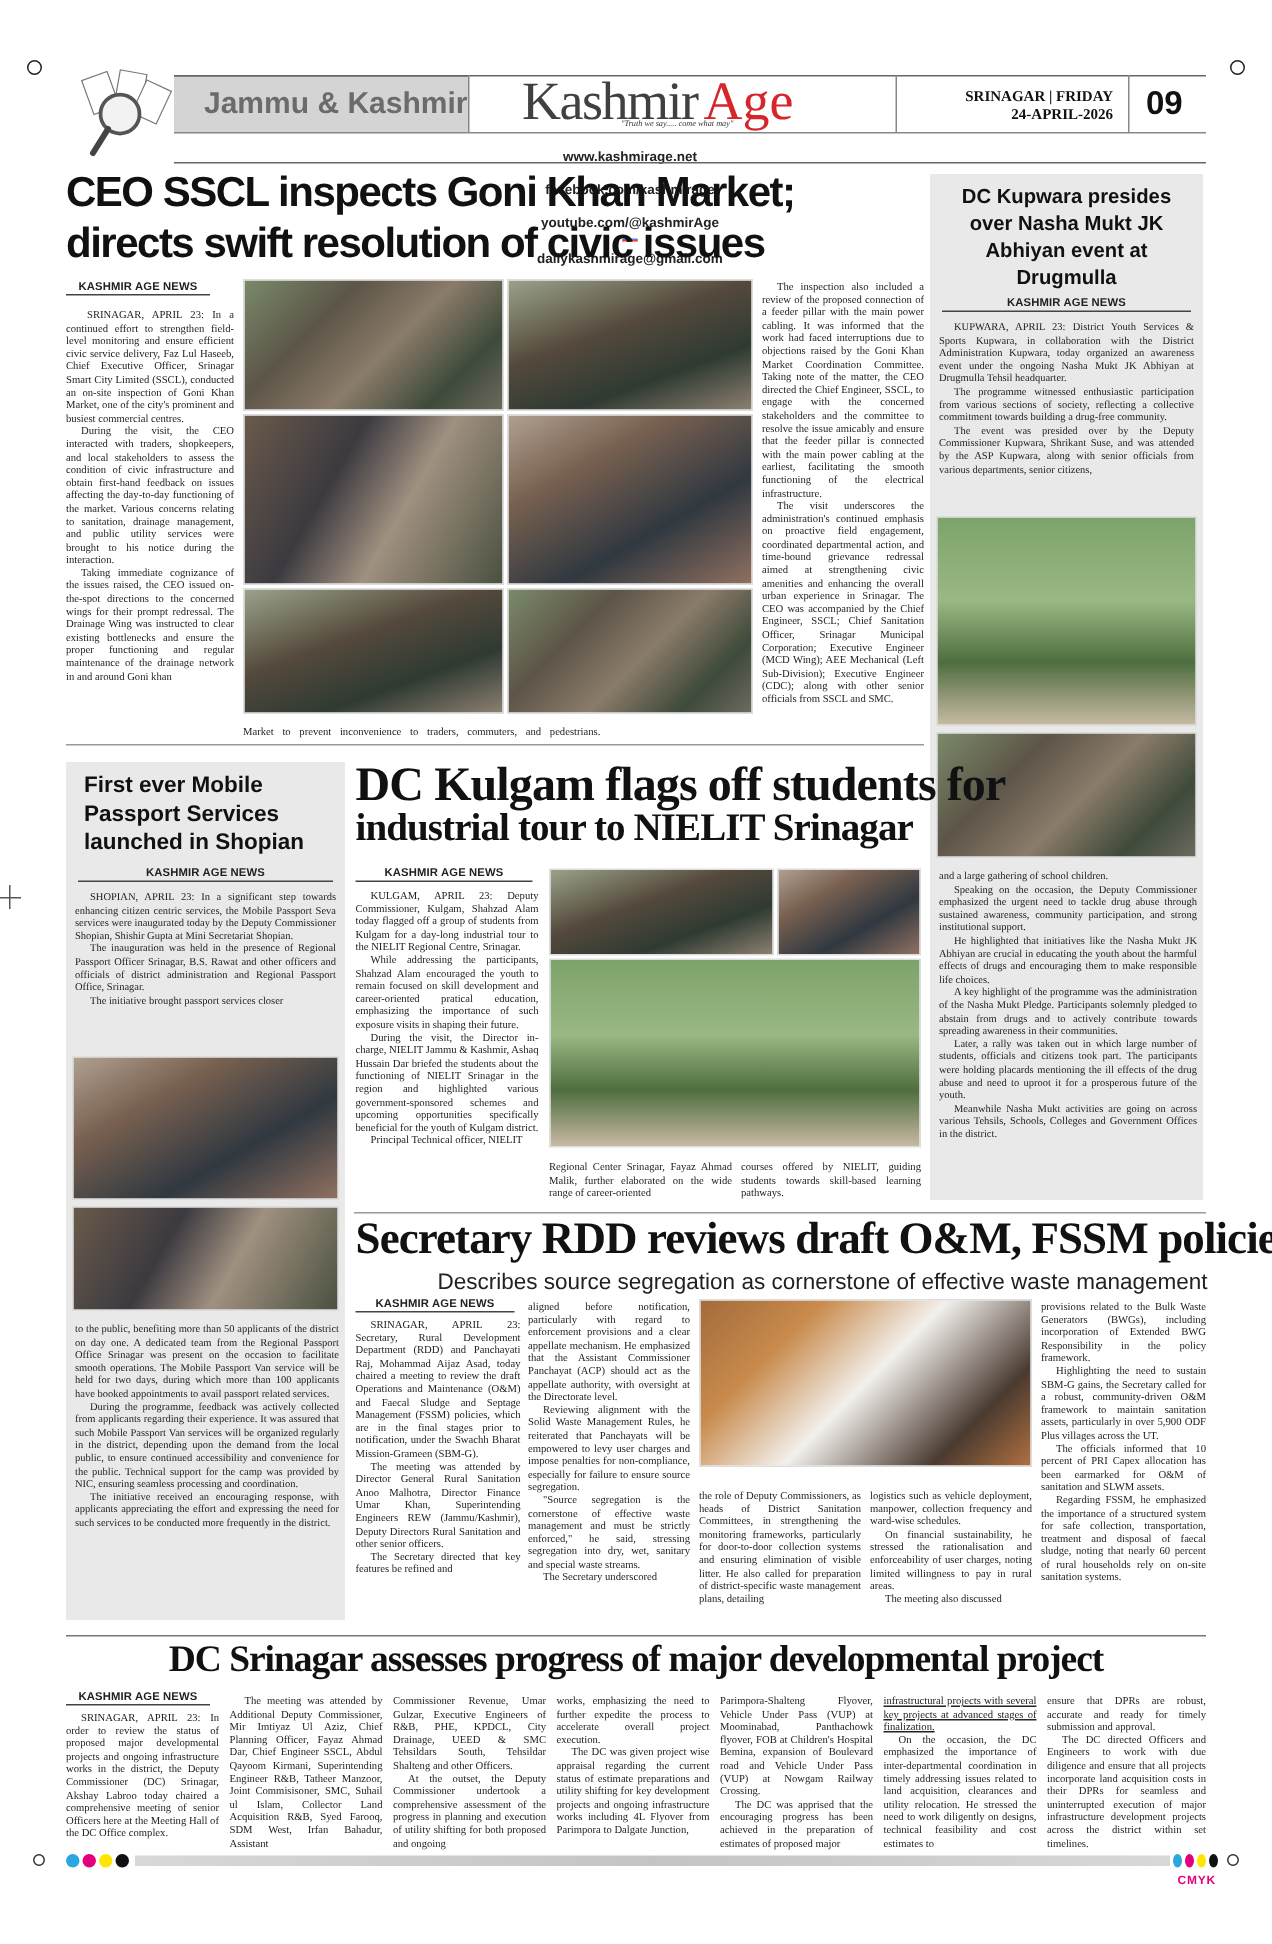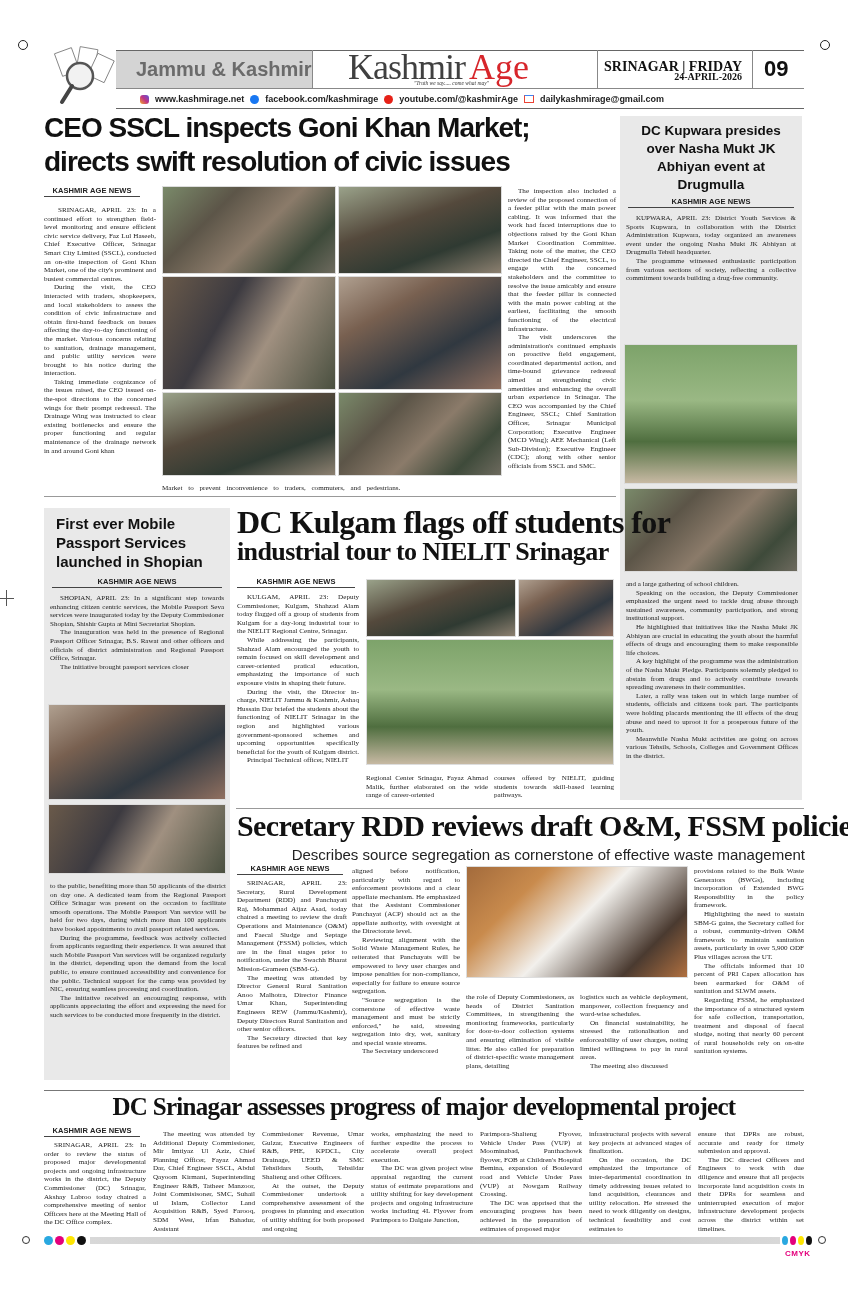--- a/index.html
+++ b/index.html
@@ -41,27 +41,27 @@
   <div class="abs" style="left:116px;top:50px;width:196px;height:38px;background:#d4d4d4;border-top:1px solid #666;"></div>
   <div class="abs hl-sans" style="left:136px;top:58px;font-size:20px;color:#6b6b6b;">Jammu &amp; Kashmir</div>
   <div class="abs" style="left:116px;top:50px;width:688px;height:1px;background:#666;"></div>
   <div class="abs" style="left:312px;top:50px;width:1px;height:38px;background:#888;"></div>
   <div class="abs" style="left:348px;top:46px;width:230px;height:44px;">
     <span class="hl-serif" style="font-size:36px;font-weight:normal;color:#404040;letter-spacing:-1px;">Kashmir</span>
     <span style="font-family:'Liberation Serif',serif;font-size:36px;color:#d7262b;">Age</span>
   </div>
   <div class="abs" style="left:414px;top:80px;font-size:5.5px;font-style:italic;color:#333;">"Truth we say..... come what may"</div>
   <div class="abs" style="left:597px;top:50px;width:1px;height:38px;background:#888;"></div>
-  <div class="abs hl-serif" style="left:604px;top:59px;width:138px;font-size:14px;text-align:right;">SRINAGAR | FRIDAY</div>
+  <div class="abs hl-serif" style="left:604px;top:59px;width:138px;font-size:10px;text-align:right;">SRINAGAR | FRIDAY</div>
   <div class="abs hl-serif" style="left:604px;top:71px;width:138px;font-size:10px;text-align:right;">24-APRIL-2026</div>
   <div class="abs" style="left:752px;top:50px;width:1px;height:38px;background:#888;"></div>
   <div class="abs hl-sans" style="left:764px;top:56px;font-size:22px;">09</div>
   <div class="abs" style="left:116px;top:88px;width:688px;height:1px;background:#888;"></div>
 
-  <div class="abs" style="left:140px;top:93px;width:560px;height:12px;display:flex;align-items:center;gap:6px;font-family:'Liberation Sans',sans-serif;font-weight:bold;font-size:9px;color:#222;">
+  <div class="abs" style="left:140px;top:93px;width:560px;height:12px;display:flex;align-items:center;gap:6px;font-family:'Liberation Sans',sans-serif;font-weight:bold;font-size:9px;color:#222;flex-direction:column;">
     <span style="display:inline-block;width:9px;height:9px;border-radius:3px;background:linear-gradient(45deg,#f5a623,#c13584,#5851db);"></span>
     <span>www.kashmirage.net</span>
     <span style="display:inline-block;width:9px;height:9px;border-radius:50%;background:#1877f2;"></span>
     <span>facebook.com/kashmirage</span>
     <span style="display:inline-block;width:9px;height:9px;border-radius:50%;background:#e62117;"></span>
     <span>youtube.com/@kashmirAge</span>
     <span style="display:inline-block;width:10px;height:8px;border:1.5px solid #ea4335;border-top-color:#4285f4;"></span>
     <span>dailykashmirage@gmail.com</span>
   </div>
   <div class="abs" style="left:116px;top:108px;width:688px;height:1px;background:#666;"></div>
@@ -88,20 +88,21 @@
     <p>The visit underscores the administration's continued emphasis on proactive field engagement, coordinated departmental action, and time-bound grievance redressal aimed at strengthening civic amenities and enhancing the overall urban experience in Srinagar. The CEO was accompanied by the Chief Engineer, SSCL; Chief Sanitation Officer, Srinagar Municipal Corporation; Executive Engineer (MCD Wing); AEE Mechanical (Left Sub-Division); Executive Engineer (CDC); along with other senior officials from SSCL and SMC.</p>
   </div>
 </article>
 
 <aside class="abs grey-box" style="left:620px;top:116px;width:182px;height:684px;">
   <h2 class="hl-sans" style="padding:6px 12px 0;font-size:13.5px;line-height:18px;text-align:center;font-weight:bold;">DC Kupwara presides over Nasha Mukt JK Abhiyan event at Drugmulla</h2>
   <div class="byline" style="margin:3px 8px 6px;">KASHMIR AGE NEWS</div>
   <div class="body-text" style="padding:0 6px;font-size:7px;">
     <p>KUPWARA, APRIL 23: District Youth Services &amp; Sports Kupwara, in collaboration with the District Administration Kupwara, today organized an awareness event under the ongoing Nasha Mukt JK Abhiyan at Drugmulla Tehsil headquarter.</p>
     <p>The programme witnessed enthusiastic participation from various sections of society, reflecting a collective commitment towards building a drug-free community.</p>
+    <p>The event was presided over by the Deputy Commissioner Kupwara, Shrikant Suse, and was attended by the ASP Kupwara, along with senior officials from various departments, senior citizens,</p>
   </div>
   <div class="abs photo p6" style="left:4px;top:228px;width:174px;height:140px;"></div>
   <div class="abs photo" style="left:4px;top:372px;width:174px;height:84px;"></div>
   <div class="abs body-text" style="left:6px;top:464px;width:172px;font-size:7px;">
     <p style="text-indent:0;">and a large gathering of school children.</p>
     <p>Speaking on the occasion, the Deputy Commissioner emphasized the urgent need to tackle drug abuse through sustained awareness, community participation, and strong institutional support.</p>
     <p>He highlighted that initiatives like the Nasha Mukt JK Abhiyan are crucial in educating the youth about the harmful effects of drugs and encouraging them to make responsible life choices.</p>
     <p>A key highlight of the programme was the administration of the Nasha Mukt Pledge. Participants solemnly pledged to abstain from drugs and to actively contribute towards spreading awareness in their communities.</p>
     <p>Later, a rally was taken out in which large number of students, officials and citizens took part. The participants were holding placards mentioning the ill effects of the drug abuse and need to uproot it for a prosperous future of the youth.</p>
     <p>Meanwhile Nasha Mukt activities are going on across various Tehsils, Schools, Colleges and Government Offices in the district.</p>
@@ -195,21 +196,21 @@
   </div>
   <div class="abs body-text" style="left:371px;top:1130px;width:102px;">
     <p style="text-indent:0;">works, emphasizing the need to further expedite the process to accelerate overall project execution.</p>
     <p>The DC was given project wise appraisal regarding the current status of estimate preparations and utility shifting for key development projects and ongoing infrastructure works including 4L Flyover from Parimpora to Dalgate Junction,</p>
   </div>
   <div class="abs body-text" style="left:480px;top:1130px;width:102px;">
     <p style="text-indent:0;">Parimpora-Shalteng Flyover, Vehicle Under Pass (VUP) at Moominabad, Panthachowk flyover, FOB at Children's Hospital Bemina, expansion of Boulevard road and Vehicle Under Pass (VUP) at Nowgam Railway Crossing.</p>
     <p>The DC was apprised that the encouraging progress has been achieved in the preparation of estimates of proposed major</p>
   </div>
   <div class="abs body-text" style="left:589px;top:1130px;width:102px;">
-    <p style="text-indent:0;">infrastructural projects with several key projects at advanced stages of finalization.</p>
+    <p style="text-indent:0;text-decoration:underline;">infrastructural projects with several key projects at advanced stages of finalization.</p>
     <p>On the occasion, the DC emphasized the importance of inter-departmental coordination in timely addressing issues related to land acquisition, clearances and utility relocation. He stressed the need to work diligently on designs, technical feasibility and cost estimates to</p>
   </div>
   <div class="abs body-text" style="left:698px;top:1130px;width:106px;">
     <p style="text-indent:0;">ensure that DPRs are robust, accurate and ready for timely submission and approval.</p>
     <p>The DC directed Officers and Engineers to work with due diligence and ensure that all projects incorporate land acquisition costs in their DPRs for seamless and uninterrupted execution of major infrastructure development projects across the district within set timelines.</p>
   </div>
 </article>
 
 <footer>
   <div class="abs" style="left:22px;top:1236px;width:8px;height:8px;border-radius:50%;border:1.5px solid #333;"></div>

